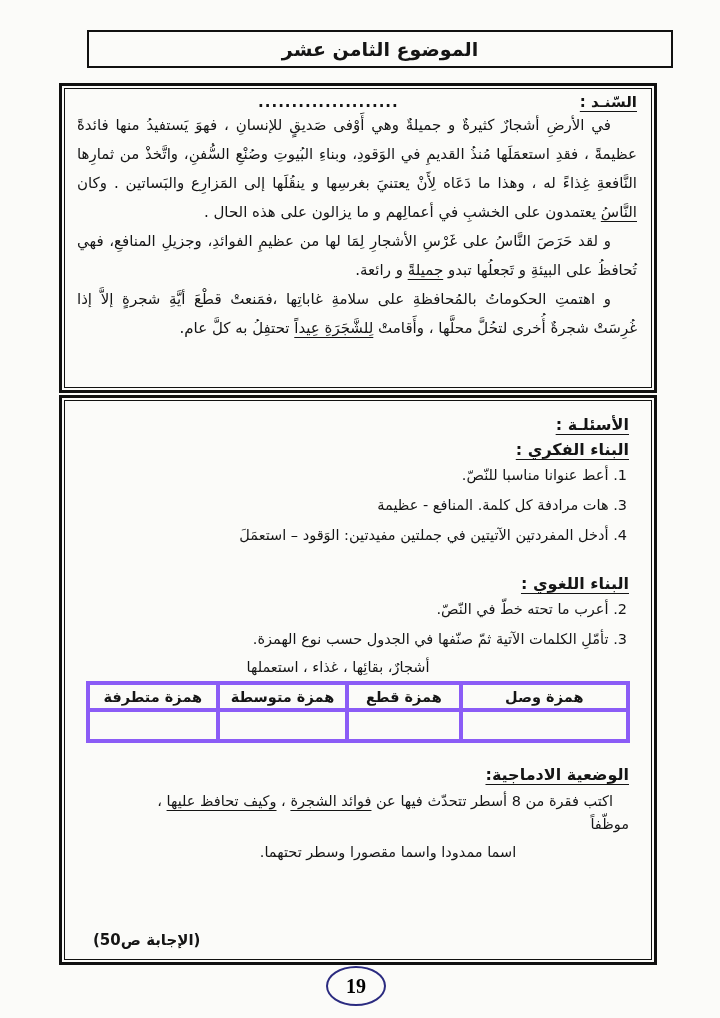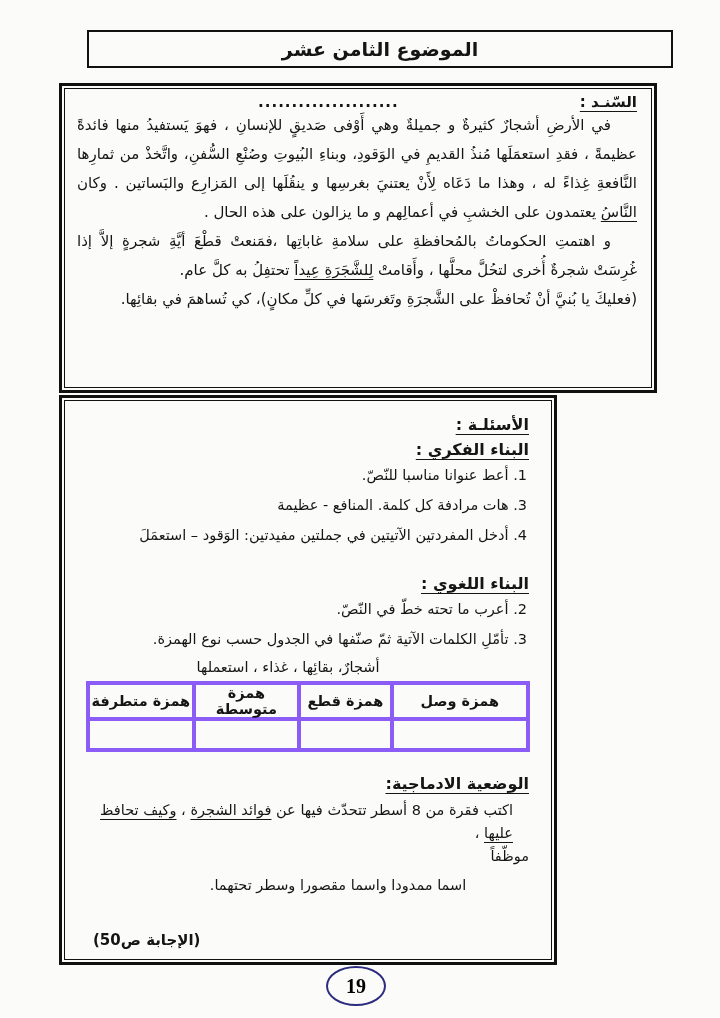--- a/index.html
+++ b/index.html
@@ -24,21 +24,21 @@
 
   
   .frame {
     position: absolute;
     border: 1px solid #111;
     outline: 3px solid #111;
     outline-offset: 2px;
     background: #fbfbf9;
   }
   .sanad-box { left: 64px; top: 88px; width: 588px; height: 300px; padding: 4px 14px 2px 12px; }
-  .questions-box { left: 64px; top: 400px; width: 488px; height: 560px; padding: 12px 18px; }
+  .questions-box { left: 64px; top: 400px; width: 588px; height: 560px; padding: 12px 18px; }
 
   .sanad-title-row { display: flex; direction: rtl; align-items: flex-start; font-size: 15px; }
   .sanad-label { font-weight: bold; text-decoration: underline; text-underline-offset: 4px; white-space: nowrap; }
   .sanad-dots { flex: 1; text-align: center; letter-spacing: 1px; font-weight: bold; }
 
   .sanad-text { direction: rtl; font-size: 15px; line-height: 1.93; text-align: justify; }
   .sanad-text p { text-indent: 26px; }
   .sanad-text p.no-indent { text-indent: 0; }
 
   .u { text-decoration: underline; text-underline-offset: 4px; }
@@ -90,22 +90,22 @@
     <span>الموضوع الثامن عشر</span>
   </div>
 
   <div class="frame sanad-box">
     <div class="sanad-title-row">
       <span class="sanad-label">السّنـد :</span>
       <span class="sanad-dots">.....................</span>
     </div>
     <div class="sanad-text">
       <p><span>في الأرضِ أشجارٌ كثيرةٌ و جميلةٌ وهي أَوْفى صَديقٍ للإنسانِ ، فهوَ يَستفيدُ منها فائدةً عظيمةً ، فقدِ استعمَلَها مُنذُ القديمِ في الوَقودِ، وبناءِ البُيوتِ وصُنْعِ السُّفنِ، واتَّخذْ من ثمارِها النَّافعةِ غِذاءً له ، وهذا ما دَعَاه لِأَنْ يعتنيَ بغرسِها و ينقُلَها إلى المَزارِع والبَساتين . وكان </span><span class="u">النَّاسُ</span><span> يعتمدون على الخشبِ في أعمالِهم و ما يزالون على هذه الحال .</span></p>
+      <p><span>و لقد حَرَصَ النَّاسُ على غَرْسِ الأشجارِ لِمَا لها من عظيمِ الفوائدِ، وجزيلِ المنافعِ، فهي تُحافظُ على البيئةِ و تَجعلُها تبدو </span><span class="u">جميلةً</span><span> و رائعة.</span></p>
       <p><span>و اهتمتِ الحكوماتُ بالمُحافظةِ على سلامةِ غاباتِها ،فمَنعتْ قطْعَ أيَّةِ شجرةٍ إلاَّ إذا غُرِسَتْ شجرةٌ أُخرى لتحُلَّ محلَّها ، وأَقامتْ </span><span class="u">لِلشَّجَرَةِ عِيداً</span><span> تحتفِلُ به كلَّ عام.</span></p>
-      <p class="no-indent"><span>(فعليكَ يا بُنيَّ أنْ تُحافظْ على الشَّجرَةِ وتَغرسَها في كلِّ مكانٍ)، كي تُساهمَ في بقائِها.</span></p>
     </div>
   </div>
 
   <div class="frame questions-box">
 
     <div class="q-heading">الأسئلـة :</div>
 
     <div class="q-heading">البناء الفكري :</div>
     <div class="q-list">
       <div class="q-item">1. أعط عنوانا مناسبا للنّصّ.</div>

